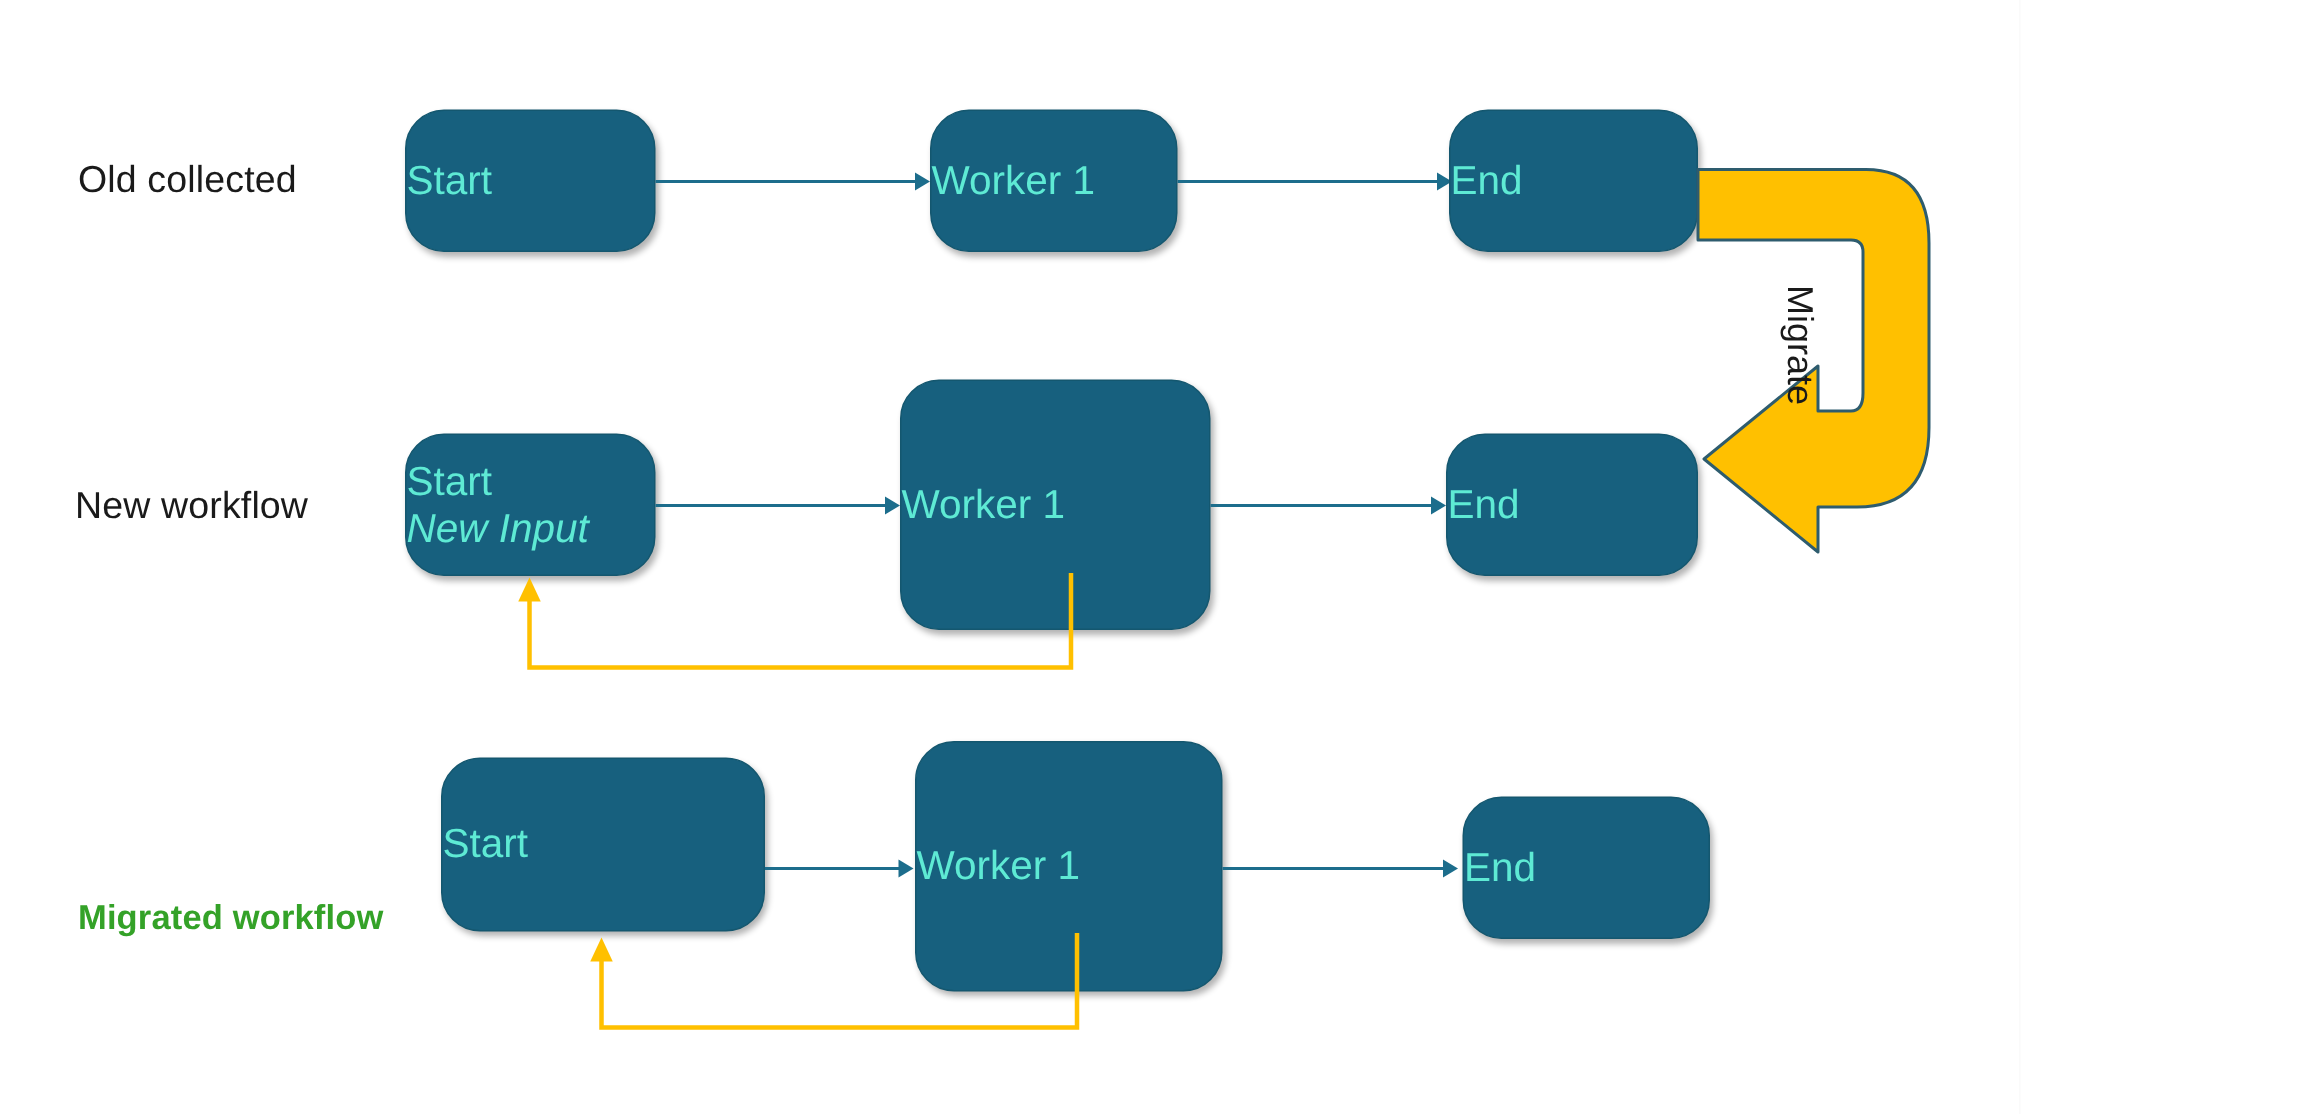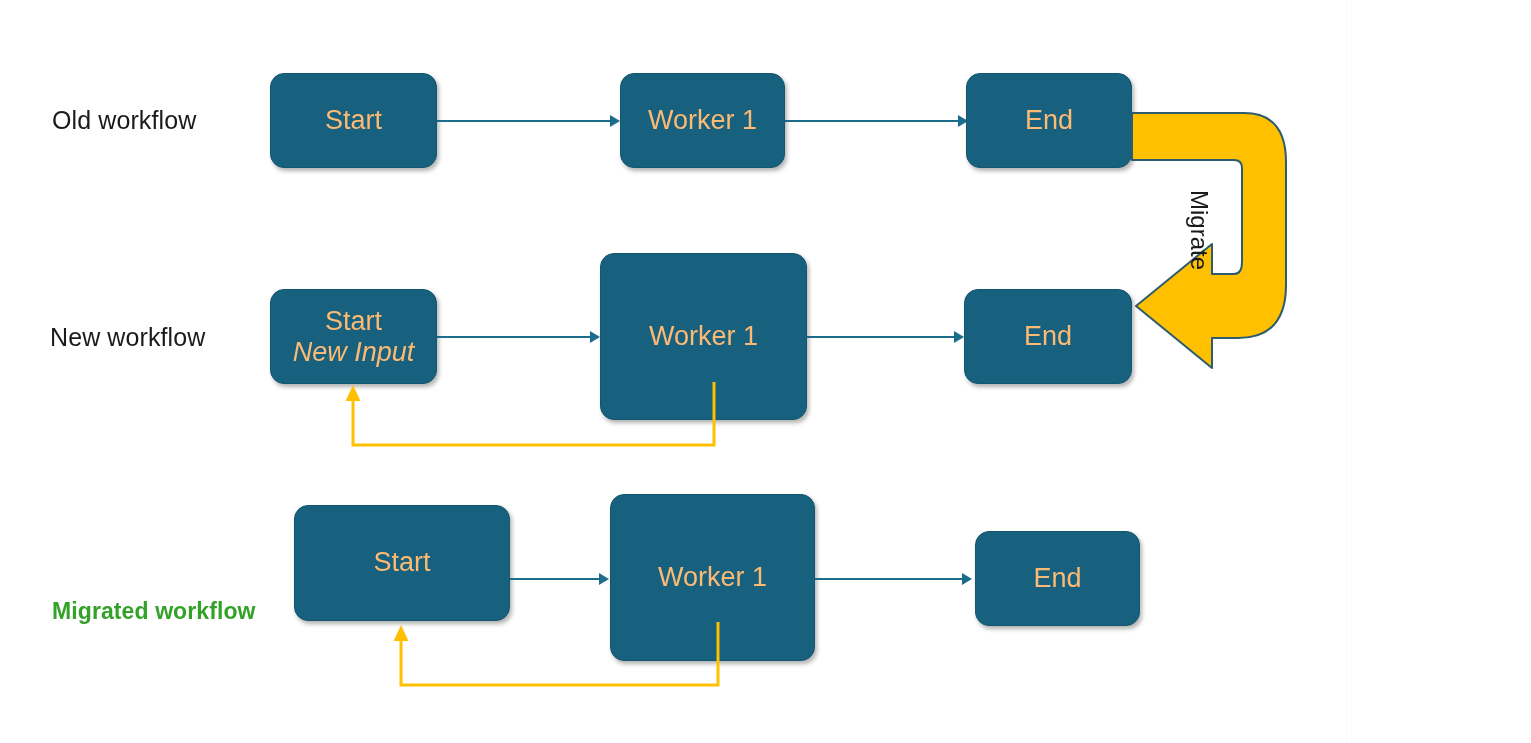--- a/index.html
+++ b/index.html
@@ -35,26 +35,26 @@
   }
   .row-label.migrated {
     color: #34a228;
     font-weight: bold;
     font-size: 23px;
   }
   .node {
     position: absolute;
     background: #17607e;
     border: 1px solid #14576f;
-    border-radius: 14px;
+    border-radius: 26px;
     box-shadow: 2px 3px 4px rgba(0,0,0,0.30);
-    color: #fdba74;
+    color: #5eead4;
     display: flex;
     flex-direction: column;
-    align-items: center;
+    align-items: flex-start;
     justify-content: center;
     text-align: center;
     box-sizing: border-box;
   }
   .node .title {
     font-size: 27px;
     line-height: 1.12;
     white-space: nowrap;
   }
   .node .title.small-gap { margin-bottom: 1px; }
@@ -107,21 +107,21 @@
     white-space: nowrap;
   }
 </style>
 </head>
 <body>
 
 <div id="canvas">
 
   <div class="slide-edge"></div>
 
-  <div class="row-label" style="left:52px; top:106px;">Old workflow</div>
+  <div class="row-label" style="left:52px; top:106px;">Old collected</div>
 
   <div class="node" style="left:270px; top:73px; width:167px; height:95px;">
     <div class="title">Start</div>
   </div>
 
   <div class="conn" style="left:437px; top:120px; width:180px;"></div>
   <div class="conn-head" style="left:610px; top:115px;"></div>
 
   <div class="node" style="left:620px; top:73px; width:165px; height:95px;">
     <div class="title">Worker 1</div>

